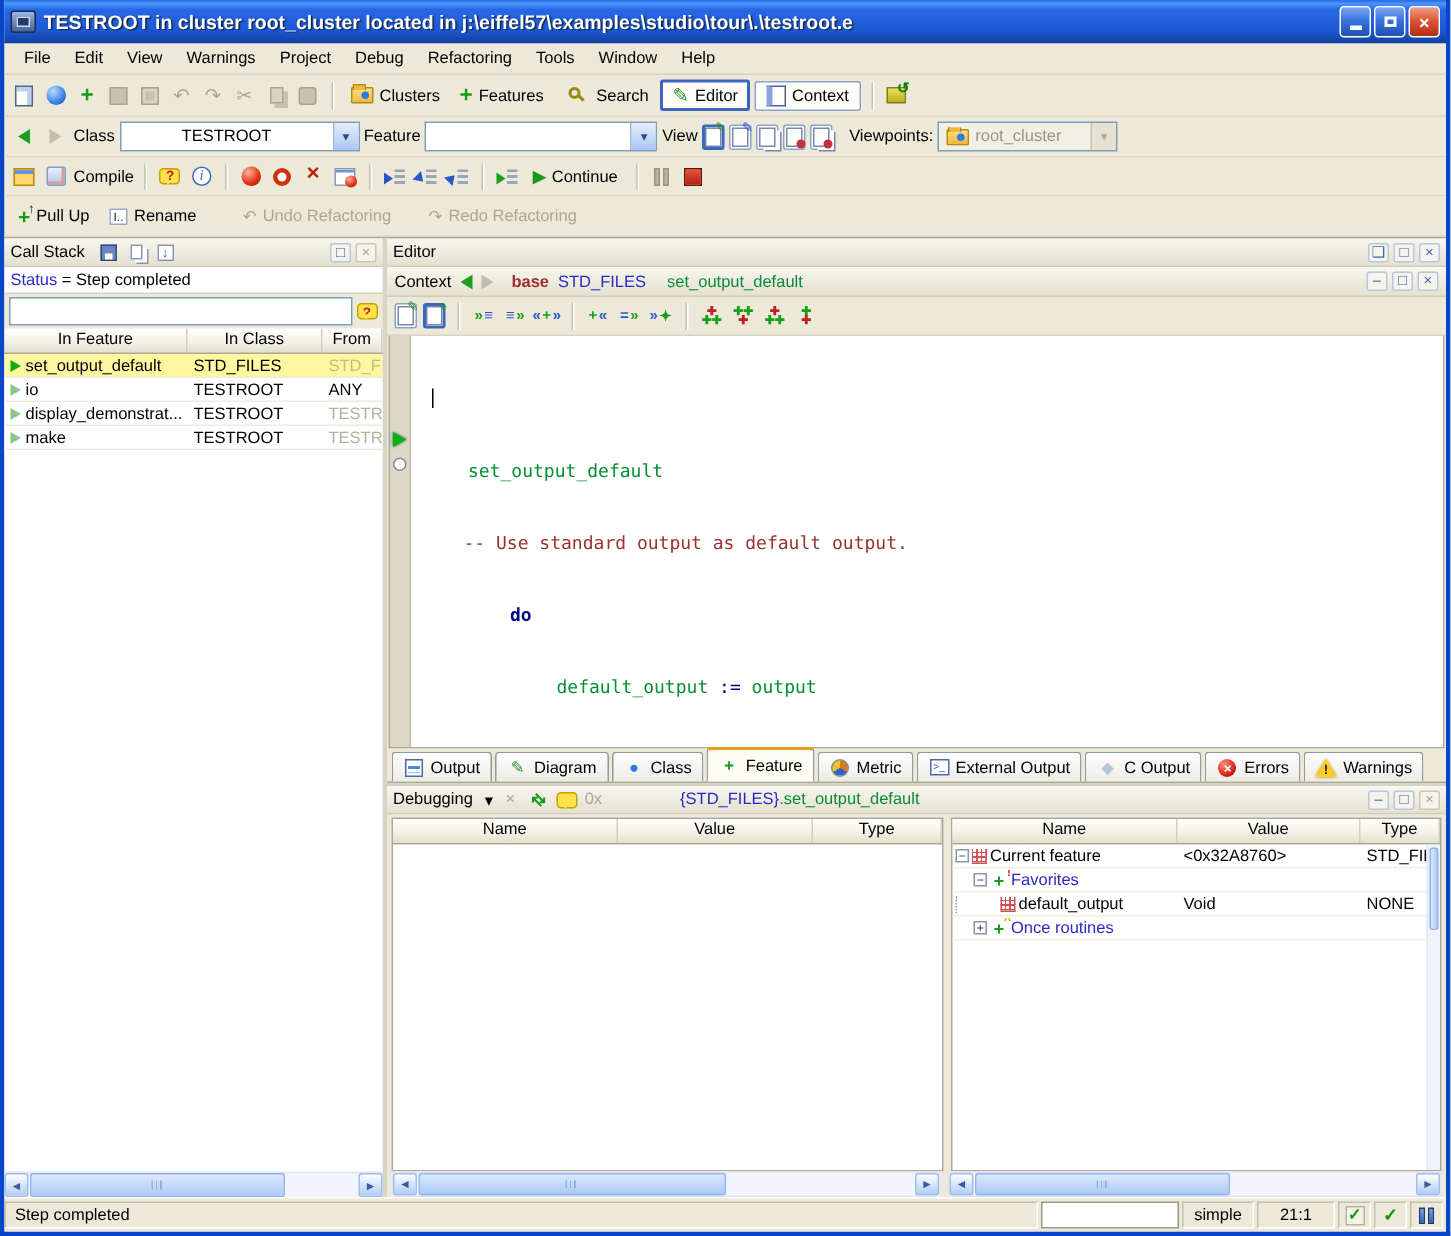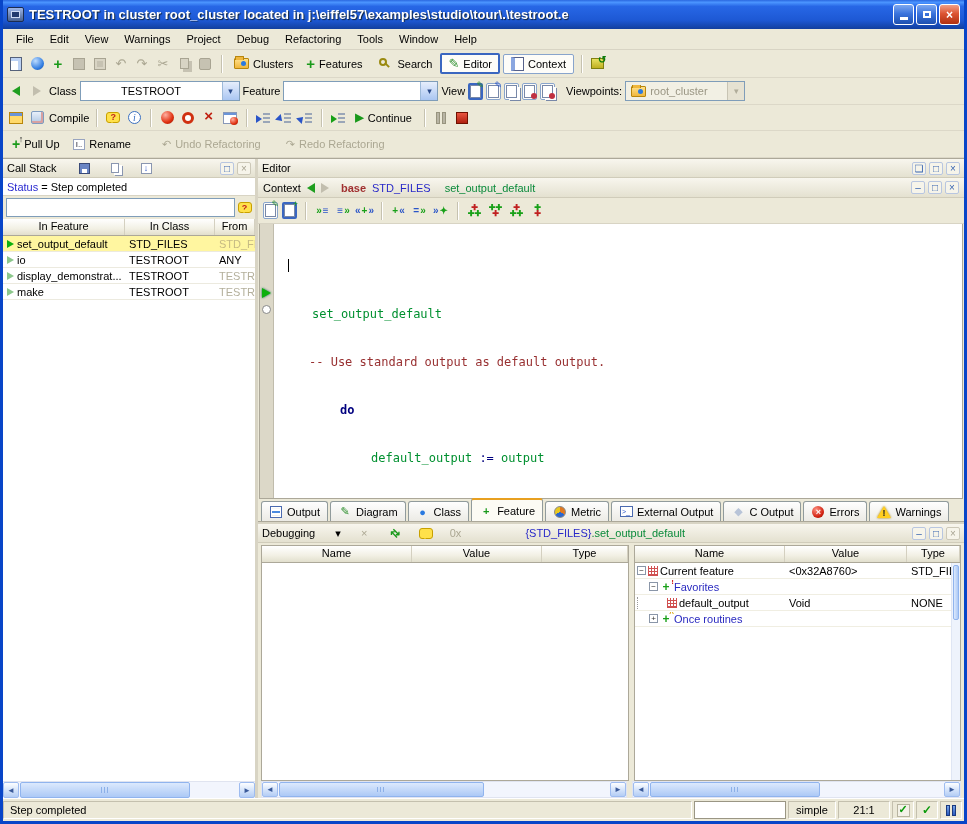--- a/index.html
+++ b/index.html
@@ -80,21 +80,21 @@
   .combo.disabled{background:#f2f0e4;color:#9a9684}
   .combo.disabled .arr{background:#e6e2d2;color:#b0ac9a;border-left-color:#c8c4b4}
   .tri-l{width:0;height:0;border-top:5px solid transparent;border-bottom:5px solid transparent;border-right:8px solid #1f9e1f}
   .tri-r{width:0;height:0;border-top:5px solid transparent;border-bottom:5px solid transparent;border-left:8px solid #c2beae}
 
   
   .main{flex:1;display:flex;min-height:0;border-top:1px solid #aca899}
   .left-panel{width:255px;flex:0 0 255px;display:flex;flex-direction:column;border-right:3px solid #d8d4c4;background:#ece9d8;min-height:0}
   .right-panel{flex:1;display:flex;flex-direction:column;min-width:0;min-height:0}
 
-  .ptitle{height:19px;flex:0 0 19px;display:flex;align-items:center;gap:16px;padding:0 4px;background:linear-gradient(#f8f6ee,#e4e1d0);border-bottom:1px solid #d0ccba}
+  .ptitle{height:19px;flex:0 0 19px;display:flex;align-items:center;gap:4px;padding:0 4px;background:linear-gradient(#f8f6ee,#e4e1d0);border-bottom:1px solid #d0ccba}
   .ptitle .t{margin-right:4px}
   .pbtns{margin-left:auto;display:flex;gap:3px}
   .pbtn{width:14px;height:13px;display:flex;align-items:center;justify-content:center;font-size:10px;color:#3a66b0;border:1px solid #b8c6e0;background:#f6f4ea;border-radius:2px}
   .pbtn.dim{color:#a8a492;border-color:#ccc8b8}
   .mini-ic{width:15px;height:14px;display:inline-flex;align-items:center;justify-content:center}
   .i-floppy{width:11px;height:11px;background:#6a85c4;border:1px solid #3a4a78;position:relative}
   .i-floppy::after{content:"";position:absolute;left:2px;bottom:0;width:5px;height:4px;background:#fff}
   .i-pages{width:8px;height:10px;background:#fff;border:1px solid #8a96b0;box-shadow:3px 2px 0 #fff,4px 3px 0 #8a96b0}
   .i-drop{width:11px;height:11px;border:1px solid #8a96b0;background:#fff;color:#2a55c8;font-size:9px;display:flex;align-items:center;justify-content:center}
 

